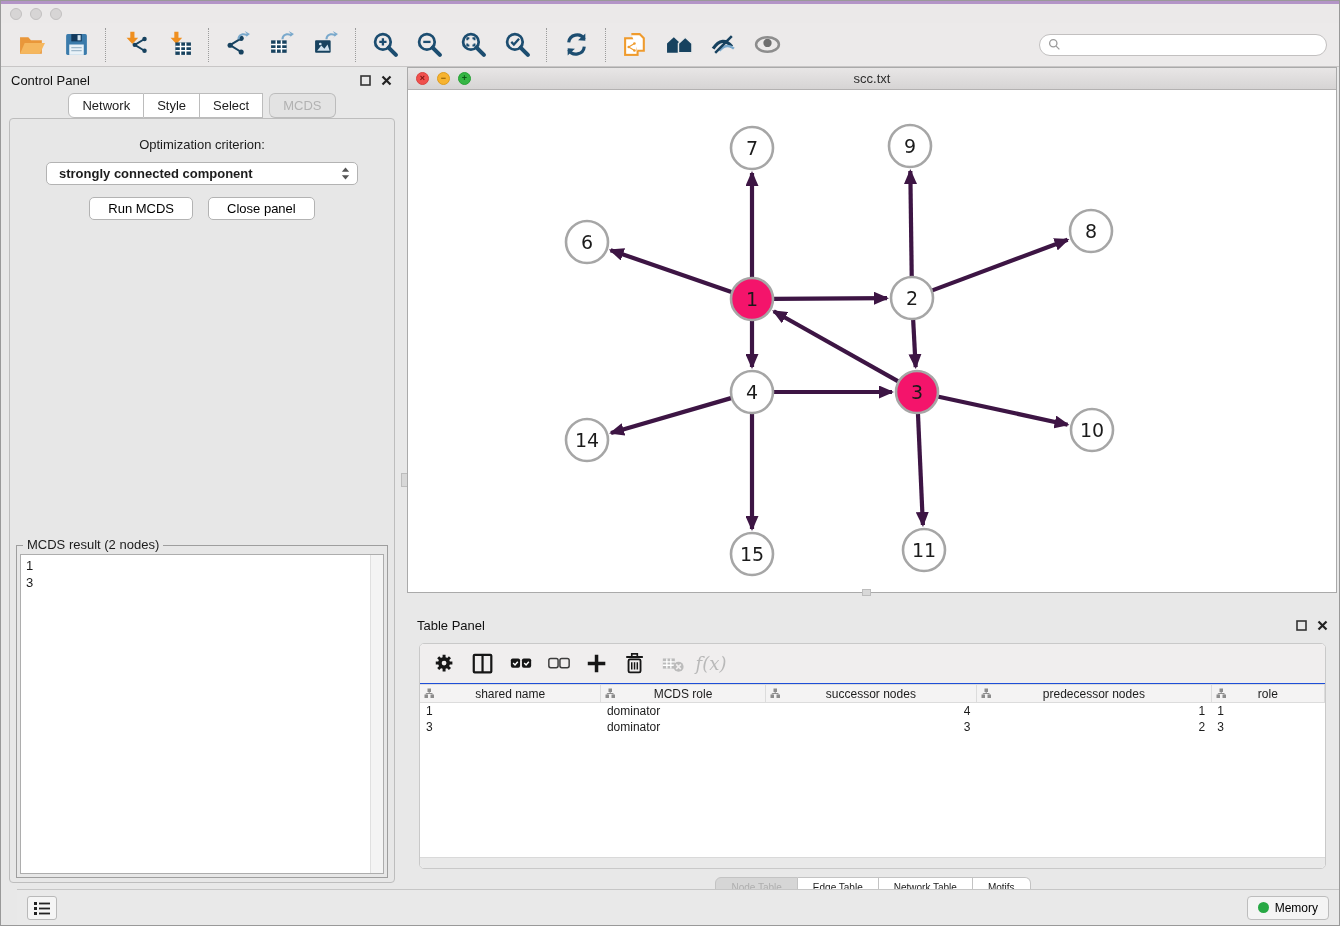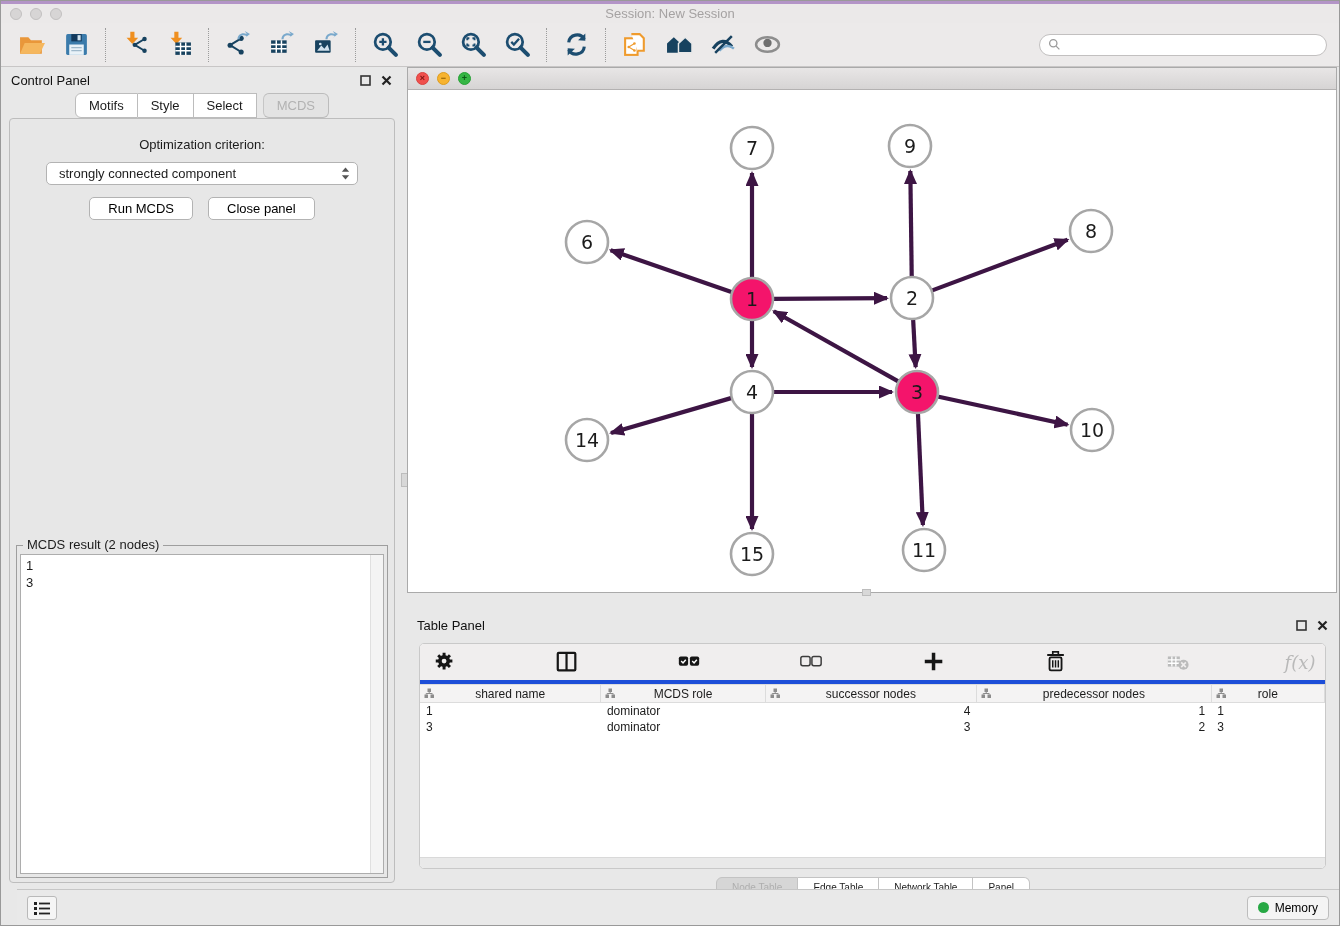--- a/index.html
+++ b/index.html
@@ -32,21 +32,21 @@
   .panel-head .ph-title { font-size:13px; color:#111; }
   .panel-head .ph-icons { margin-left:auto; display:flex; gap:8px; }
   .ph-icon { width:13px; height:13px; display:flex; align-items:center; justify-content:center; cursor:pointer; }
   .cp-tabs { display:flex; justify-content:center; position:relative; z-index:2; }
   .cp-tab { background:#fff; border:1px solid #bcbcbc; border-left:none; padding:4px 13px; font-size:13px; cursor:pointer; }
   .cp-tab:first-child { border-left:1px solid #bcbcbc; border-radius:6px 0 0 6px; }
   .cp-tab.active { background:#e3e3e3; color:#b2b2b2; border-radius:6px; margin-left:6px; border-left:1px solid #c6c6c6; }
   .cp-body { position:absolute; top:51px; left:8px; right:8px; bottom:6px; background:#e7e7e7; border:1px solid #bdbdbd; border-radius:4px; }
   .opt-label { text-align:center; margin-top:18px; font-size:13px; }
   .criterion { margin:10px auto 0; width:312px; height:23px; background:#fff; border:1px solid #b3b3b3; border-radius:5px; display:flex; align-items:center; padding:0 6px 0 12px; cursor:pointer; }
-  .criterion .sel-text { flex:1; font-size:13px; }
+  .criterion .sel-text { flex:1; font-size:13px;font-weight:bold; }
   .criterion svg { width:11px; height:15px; flex:none; }
   .cp-buttons { display:flex; justify-content:center; gap:15px; margin-top:12px; }
   .cp-btn { background:#fff; border:1px solid #b3b3b3; border-radius:5px; height:23px; padding:0 18px; font-size:13px; font-family:"Liberation Sans",sans-serif; cursor:pointer; }
   .result-group { position:absolute; left:6px; right:6px; top:426px; bottom:4px; border:1px solid #9e9e9e; }
   .result-legend { position:absolute; top:-9px; left:6px; background:#e7e7e7; padding:0 4px; font-size:13px; }
   .result-area { position:absolute; inset:8px 3px 3px 3px; background:#fff; border:1px solid #adadad; display:flex; }
   .result-text { flex:1; padding:2px 5px; font-size:13px; line-height:17px; white-space:pre-line; }
   .result-scroll { width:13px; background:#f4f4f4; border-left:1px solid #e0e0e0; cursor:pointer; }
 
   
@@ -61,21 +61,21 @@
   .nl-close { background:#f0504d; border:1px solid #d9423f; color:#7c1210; }
   .nl-min   { background:#f7b32f; border:1px solid #dd9c1e; color:#8a5b00; }
   .nl-max   { background:#35b544; border:1px solid #27a136; color:#0d5c18; }
   .net-title { position:absolute; left:0; right:0; text-align:center; font-size:13px; color:#2d2d2d; }
   .net-canvas { position:relative; width:100%; height:502px; background:#fff; }
   .net-canvas svg { position:absolute; inset:0; }
 
   
   .table-panel { position:absolute; left:406px; top:611px; right:0; height:293px; background:#e8e8e8; }
   .tp-container { position:absolute; left:12px; right:13px; top:31px; bottom:36px; background:#fff; border:1px solid #c9c9c9; border-radius:5px; overflow:hidden; display:flex; flex-direction:column; }
-  .tp-toolbar { height:40px; background:#f0eeee; border-bottom:4px solid #1d4ed8; display:flex; align-items:center; padding:0 8px; gap:4px;justify-content:space-between; }
+  .tp-toolbar { height:40px; background:#f0eeee; border-bottom:1px solid #1d4ed8; display:flex; align-items:center; padding:0 8px; gap:4px; }
   .tpt-btn { width:34px; height:32px; background:transparent; border:none; display:flex; align-items:center; justify-content:center; cursor:pointer; }
   .tpt-btn svg { width:24px; height:24px; }
   .tpt-btn.disabled { cursor:default; }
   .fx-label { font-family:"DejaVu Serif", serif; font-style:italic; font-size:18px; color:#b9b9b9; }
   .data-table { border-collapse:collapse; table-layout:fixed; font-size:12px; }
   .data-table th { background:#f4f3f3; border:1px solid #dcdcdc; border-left:none; font-weight:normal; height:18px; padding:0; position:relative; }
   .data-table th .th-inner { display:flex; align-items:center; justify-content:center; gap:4px; }
   .data-table th .tree-ic { position:absolute; left:4px; top:3px; }
   .data-table td { height:16px; padding:0 6px; overflow:hidden; white-space:nowrap; }
   .data-table td.al-right { text-align:right; }
@@ -98,21 +98,20 @@
 <div id="window">
 
   <div class="top-accent"></div>
 
   <div class="titlebar">
     <div class="lights">
       <div class="light"></div>
       <div class="light"></div>
       <div class="light"></div>
     </div>
-    <div class="app-title">Session: New Session</div>
   </div>
 
   <div class="toolbar" id="main-toolbar">
 
     <div class="tb-group">
         <button class="tb-btn">
           <svg viewBox="0 0 26 26">
             <path d="M1 6 h8 l2.5 3 H22 v13 H1 z" fill="#e9973a"></path>
             <path d="M1 22 L5.5 11.5 H25 L20 22 z" fill="#f5b75e"></path>
           </svg>
@@ -278,21 +277,21 @@
             </svg>
           </span>
         <span class="ph-icon">
             <svg width="11" height="11" viewBox="0 0 11 11">
               <path d="M1.5 1.5 L9.5 9.5 M9.5 1.5 L1.5 9.5" stroke="#222" stroke-width="2.2"></path>
             </svg>
           </span>
       </span>
     </div>
     <div class="cp-tabs" id="cp-tabs">
-        <div class="cp-tab">Motifs</div>
+        <div class="cp-tab">Network</div>
         <div class="cp-tab">Style</div>
         <div class="cp-tab">Select</div>
         <div class="cp-tab active">MCDS</div>
       </div>
     <div class="cp-body">
       <div class="opt-label">Optimization criterion:</div>
       <div class="criterion">
         <span class="sel-text">strongly connected component</span>
         <svg viewBox="0 0 12 16">
             <path d="M2 6 L6 1.5 L10 6 Z" fill="#555"></path>
@@ -316,20 +315,21 @@
 
   <div class="v-split-handle"></div>
 
   <div class="net-window">
     <div class="net-titlebar">
       <div class="net-lights">
         <div class="net-light nl-close">×</div>
         <div class="net-light nl-min">−</div>
         <div class="net-light nl-max">+</div>
       </div>
+      <div class="net-title">scc.txt</div>
     </div>
     <div class="net-canvas">
       <svg id="graph-svg" width="928" height="502">
           <defs>
             <marker id="arrow" markerUnits="userSpaceOnUse" markerWidth="15" markerHeight="13" refX="13" refY="6.5" orient="auto">
               <path d="M0 0 L15 6.5 L0 13 z" fill="#3d1544"></path>
             </marker>
           </defs>
           <line x1="344" y1="188" x2="344" y2="83" stroke="#3d1544" stroke-width="4.2" marker-end="url(#arrow)"></line>
           <line x1="324.15100568517136" y1="202.143074691241" x2="202.6297551367008" y2="160.1630063199512" stroke="#3d1544" stroke-width="4.2" marker-end="url(#arrow)"></line>
@@ -548,21 +548,21 @@
               <td style="width: 82px;">3</td>
             </tr>
           </tbody>
       </table>
       <div class="tp-scrollstrip"></div>
     </div>
     <div class="tp-tabs" id="tp-tabs">
         <div class="tp-tab active">Node Table</div>
         <div class="tp-tab">Edge Table</div>
         <div class="tp-tab">Network Table</div>
-        <div class="tp-tab">Panel</div>
+        <div class="tp-tab">Motifs</div>
       </div>
   </div>
 
   <div class="statusbar">
     <div class="status-left-btn">
       <svg width="18" height="16" viewBox="0 0 18 16">
         <rect x="1" y="2" width="3" height="3" fill="#222"></rect>
           <rect x="6" y="2.6" width="11" height="1.8" fill="#222"></rect>
         <rect x="1" y="7" width="3" height="3" fill="#222"></rect>
           <rect x="6" y="7.6" width="11" height="1.8" fill="#222"></rect>

